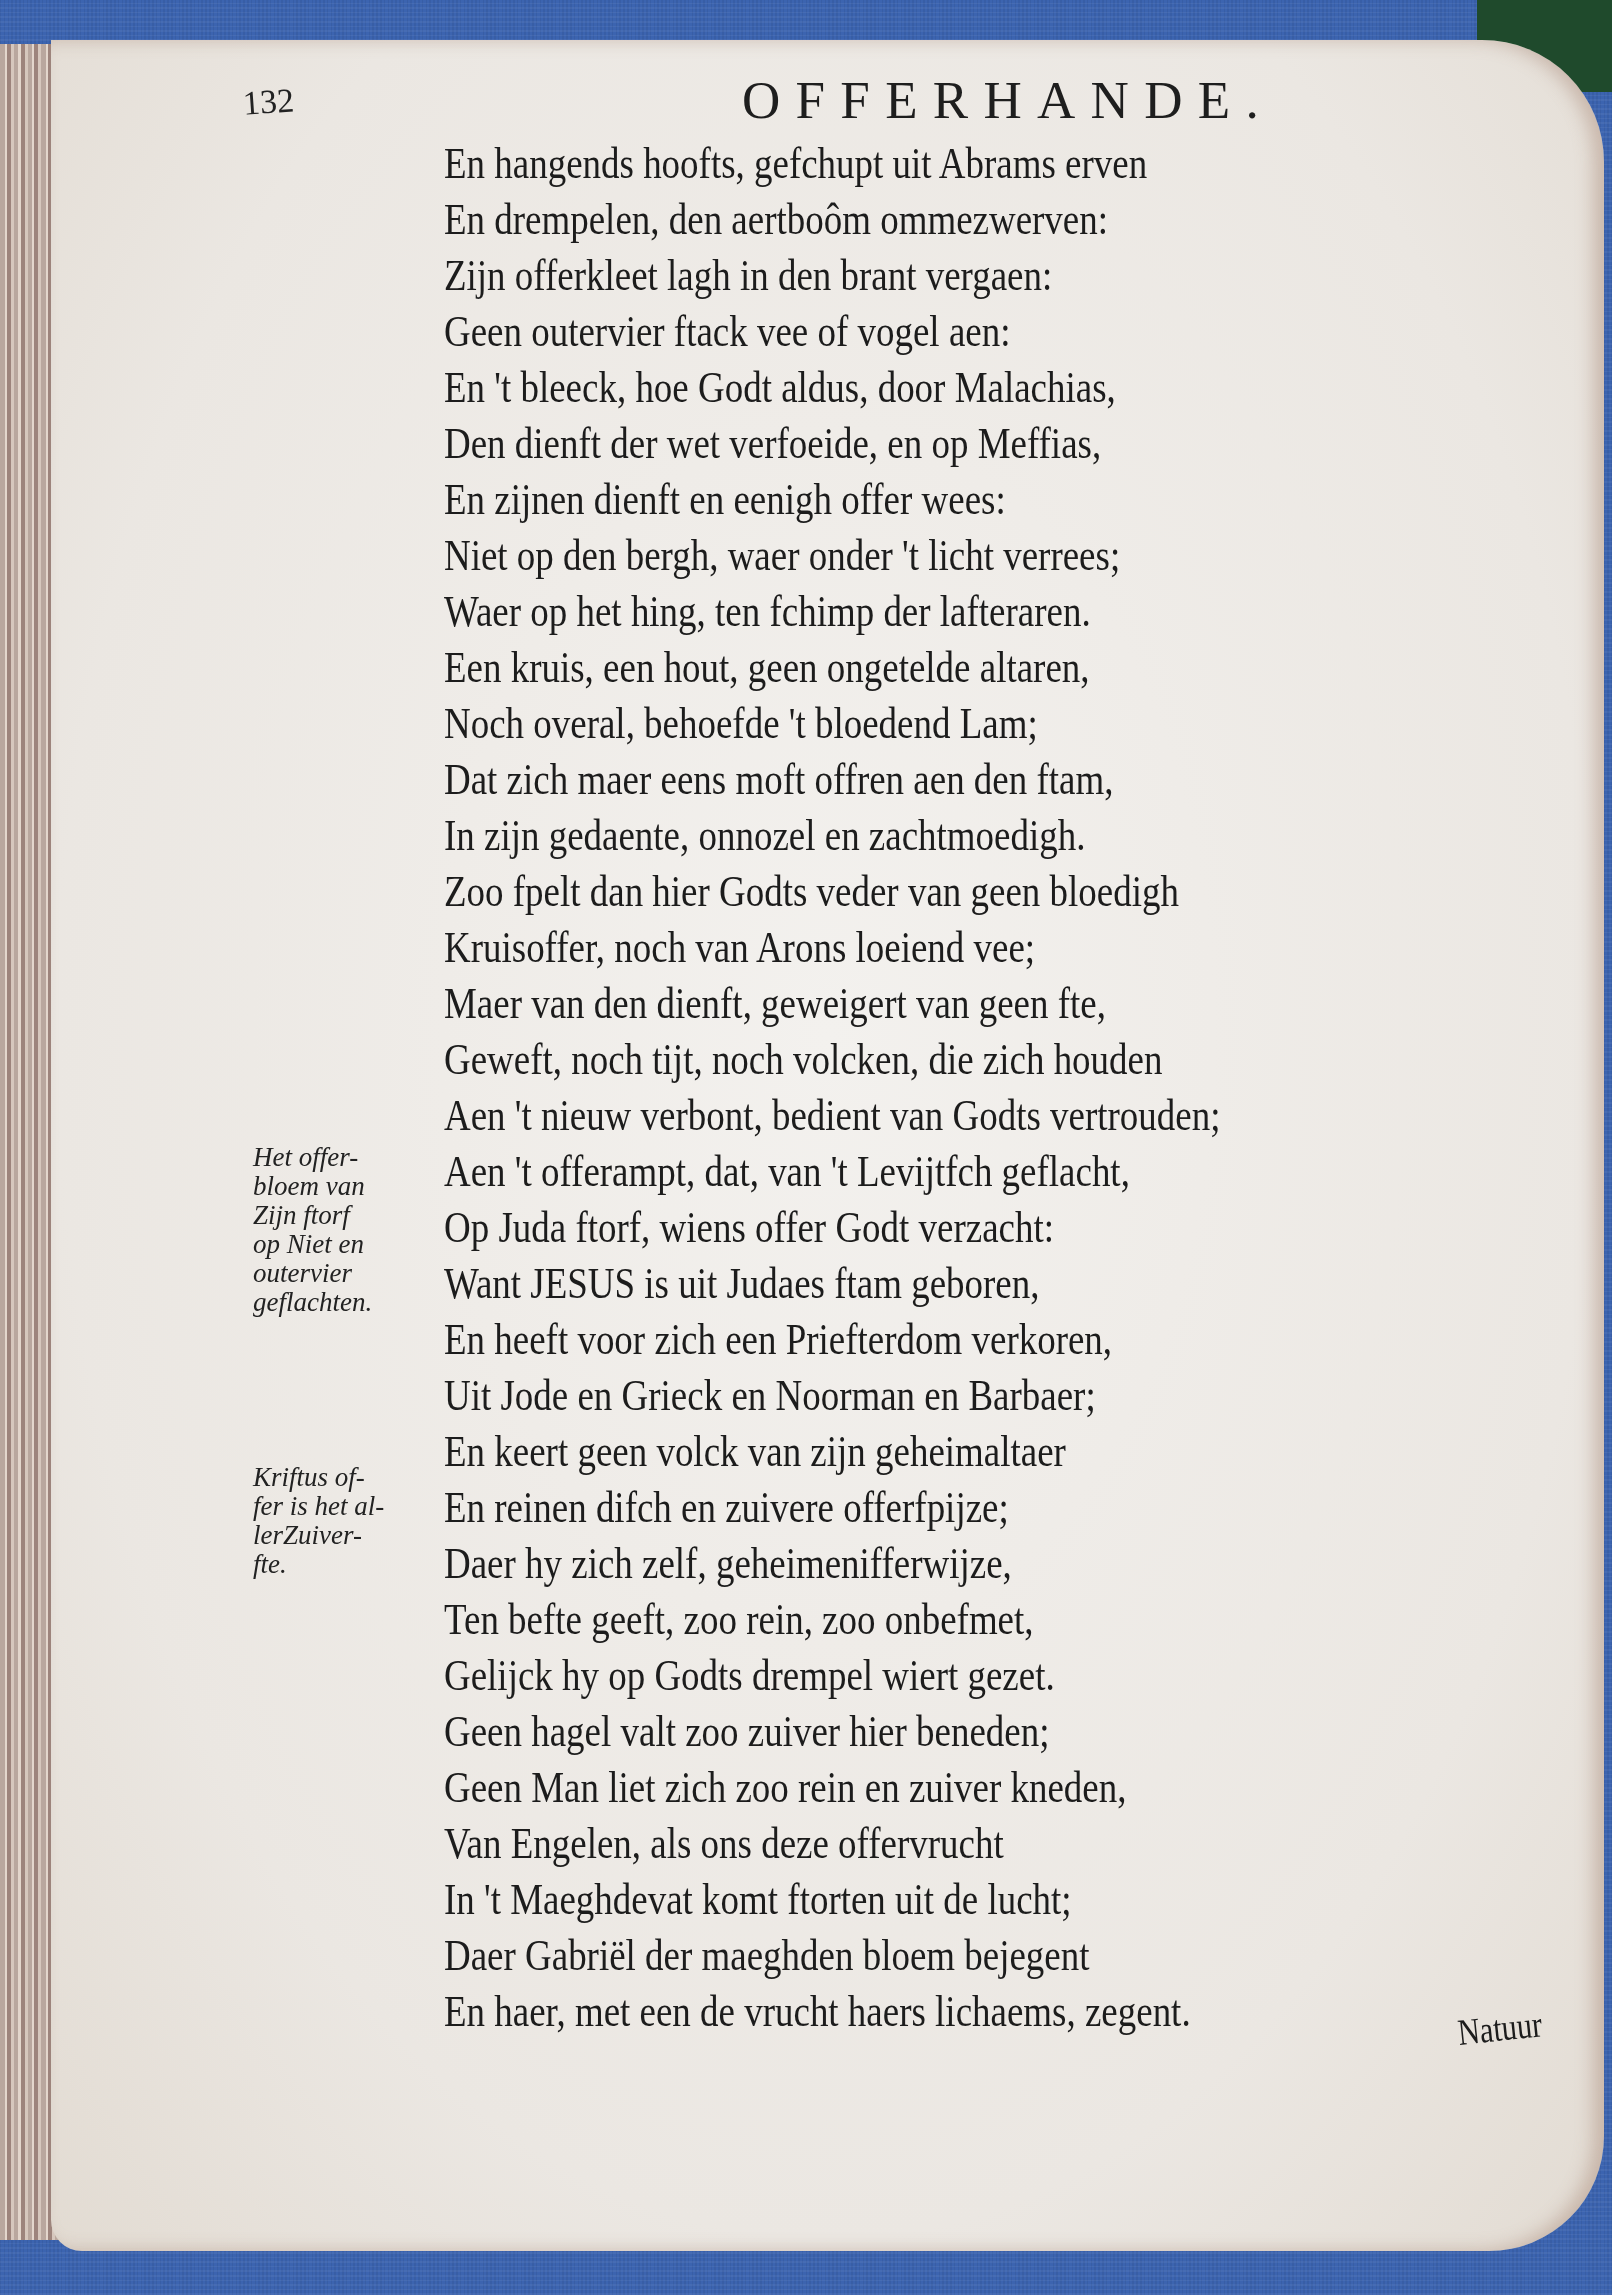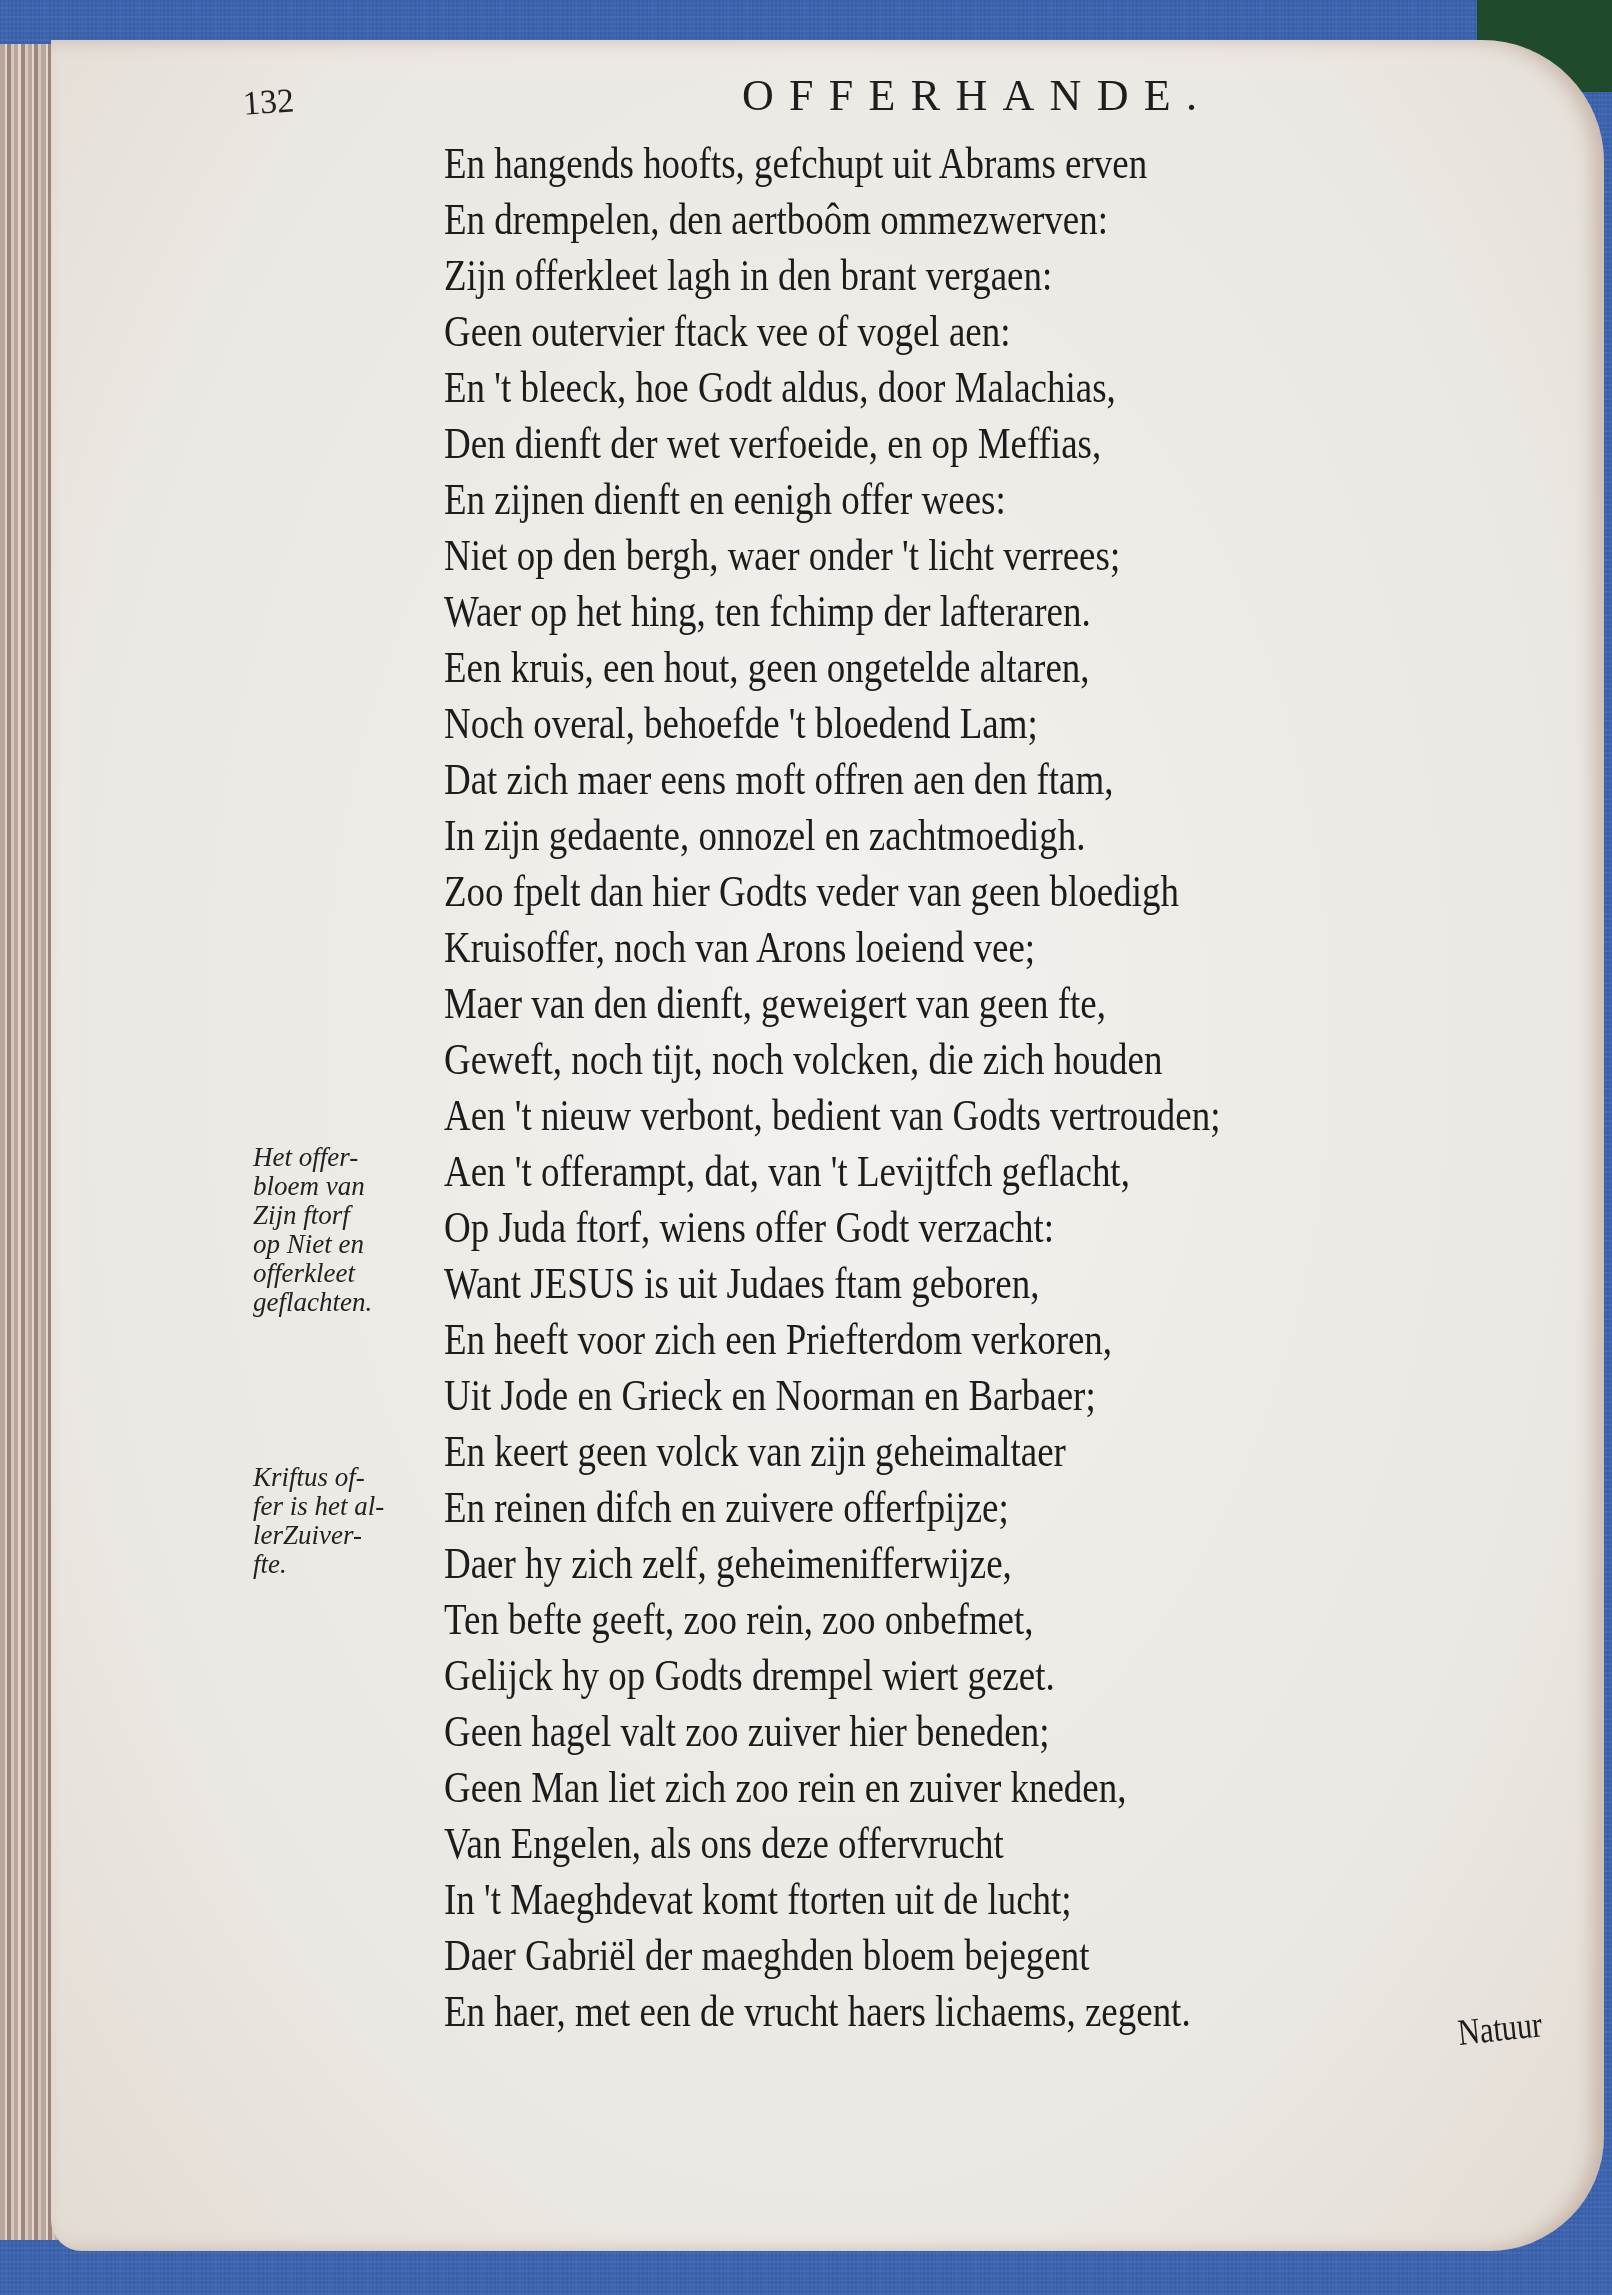--- a/index.html
+++ b/index.html
@@ -21,21 +21,21 @@
   }
   .page {
     position:absolute; left:51px; top:40px; width:1553px; height:2211px;
     background:#eeeae5;
     background-image:radial-gradient(ellipse at 50% 45%, #f3f1ee 0%, #ebe7e2 70%, #e2dbd2 100%);
     border-top-right-radius:122px; border-bottom-right-radius:115px;
     border-bottom-left-radius:31px;
     box-shadow: inset -10.7px 0 17px rgba(150,110,90,0.35);
   }
   .running-head {
-    position:absolute; left:742px; top:70px; font-size:44px; letter-spacing:15.3px;
+    position:absolute; left:742px; top:70px; font-size:53px; letter-spacing:15.3px;
     color:#1e1e1e;
   }
   .page-number {
     position:absolute; left:243px; top:83px; font-size:34px; color:#222;
     transform:rotate(-4deg);
   }
   .verse {
     position:absolute; left:444px; top:136px; width:1148px;
   }
   .verse-line {
@@ -106,21 +106,21 @@
   <div class="verse-line">In 't Maeghdevat komt ftorten uit de lucht;</div>
   <div class="verse-line">Daer Gabriël der maeghden bloem bejegent</div>
   <div class="verse-line">En haer, met een de vrucht haers lichaems, zegent.</div>
 </div>
 
 <div class="margin-note note-1">
   <div>Het offer-</div>
   <div>bloem van</div>
   <div>Zijn ftorf</div>
   <div>op Niet en</div>
-  <div>offerkleet</div>
+  <div>outervier</div>
   <div>geflachten.</div>
 </div>
 
 <div class="margin-note note-2">
   <div>Kriftus of-</div>
   <div>fer is het al-</div>
   <div>lerZuiver-</div>
   <div>fte.</div>
 </div>
 

